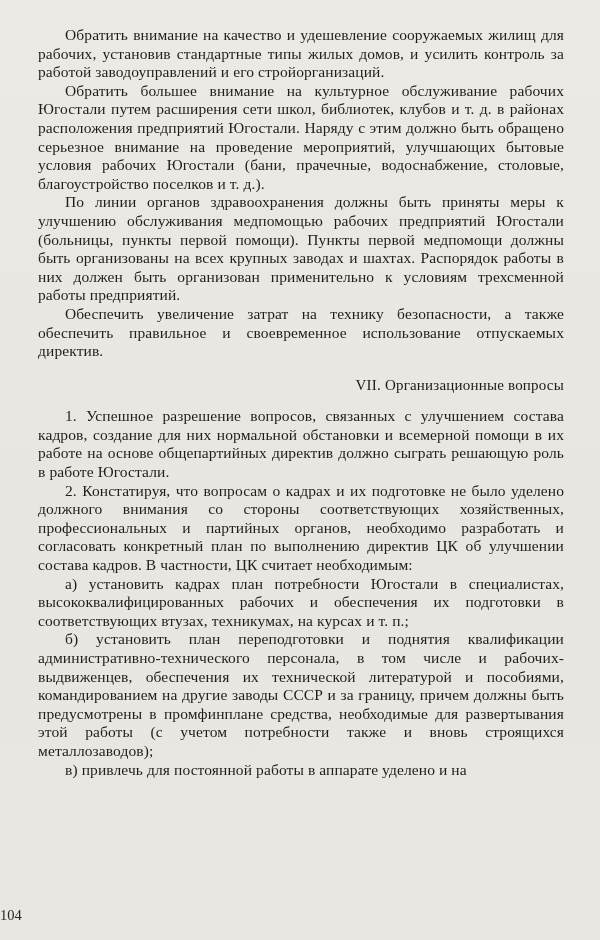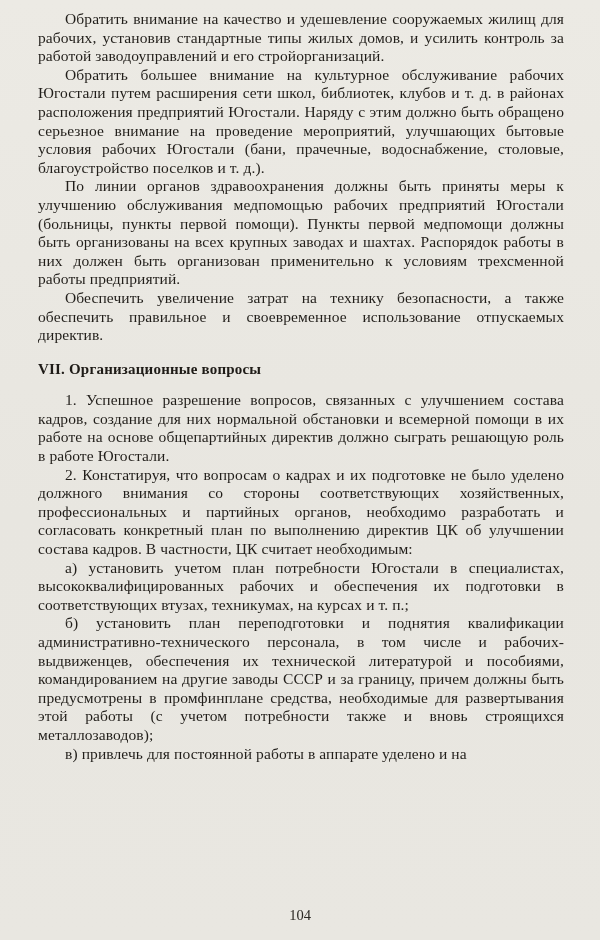--- a/index.html
+++ b/index.html
@@ -15,62 +15,61 @@
   .page {
     position: relative;
     width: 600px;
     height: 940px;
     background: linear-gradient(180deg, #eceae4 0%, #e8e6e0 55%, #e9e7e1 100%);
     box-sizing: border-box;
     overflow: hidden;
   }
   .text-block {
     box-sizing: border-box;
-    padding: 10px 36px 0 38px;
+    padding: 26px 36px 0 38px;
     font-family: "Liberation Serif", "DejaVu Serif", serif;
     font-size: 15.5px;
     line-height: 18.6px;
     color: #211e1a;
     text-align: justify;
     letter-spacing: 0.1px;
   }
   .para {
     margin: 0;
     text-indent: 27px;
   }
   .heading {
     margin: 15px 0 13px 0;
     text-indent: 0;
-    text-align: left;
+    text-align: right;
     font-size: 15px;
-    font-weight: bold;
+    font-weight: normal;
     letter-spacing: 0.2px;
     color: #1e1b17;
   }
   .page-number {
     position: absolute;
     left: 0;
     right: 0;
     bottom: 16px;
-    text-align: center;
     font-family: "Liberation Serif", "DejaVu Serif", serif;
     font-size: 14.5px;
     color: #2a2722;
   }
 </style>
 </head>
 <body>
 
 <div class="page">
   <main class="text-block">
     <p class="para">Обратить внимание на качество и удешевление сооружаемых жилищ для рабочих, установив стандартные типы жилых домов, и усилить контроль за работой заводоуправлений и его стройорганизаций.</p>
     <p class="para">Обратить большее внимание на культурное обслуживание рабочих Югостали путем расширения сети школ, библиотек, клубов и т. д. в районах расположения предприятий Югостали. Наряду с этим должно быть обращено серьезное внимание на проведение мероприятий, улучшающих бытовые условия рабочих Югостали (бани, прачечные, водоснабжение, столовые, благоустройство поселков и т. д.).</p>
     <p class="para">По линии органов здравоохранения должны быть приняты меры к улучшению обслуживания медпомощью рабочих предприятий Югостали (больницы, пункты первой помощи). Пункты первой медпомощи должны быть организованы на всех крупных заводах и шахтах. Распорядок работы в них должен быть организован применительно к условиям трехсменной работы предприятий.</p>
     <p class="para">Обеспечить увеличение затрат на технику безопасности, а также обеспечить правильное и своевременное использование отпускаемых директив.</p>
     <h2 class="heading">VII. Организационные вопросы</h2>
     <p class="para">1. Успешное разрешение вопросов, связанных с улучшением состава кадров, создание для них нормальной обстановки и всемерной помощи в их работе на основе общепартийных директив должно сыграть решающую роль в работе Югостали.</p>
     <p class="para">2. Констатируя, что вопросам о кадрах и их подготовке не было уделено должного внимания со стороны соответствующих хозяйственных, профессиональных и партийных органов, необходимо разработать и согласовать конкретный план по выполнению директив ЦК об улучшении состава кадров. В частности, ЦК считает необходимым:</p>
-    <p class="para">а) установить учетом план потребности Югостали в специалистах, высококвалифицированных рабочих и обеспечения их подготовки в соответствующих втузах, техникумах, на курсах и т. п.;</p>
+    <p class="para">а) установить кадрах план потребности Югостали в специалистах, высококвалифицированных рабочих и обеспечения их подготовки в соответствующих втузах, техникумах, на курсах и т. п.;</p>
     <p class="para">б) установить план переподготовки и поднятия квалификации административно-технического персонала, в том числе и рабочих-выдвиженцев, обеспечения их технической литературой и пособиями, командированием на другие заводы СССР и за границу, причем должны быть предусмотрены в промфинплане средства, необходимые для развертывания этой работы (с учетом потребности также и вновь строящихся металлозаводов);</p>
     <p class="para">в) привлечь для постоянной работы в аппарате уделено и на</p>
   </main>
   <footer class="page-number">104</footer>
 </div>
 
 </body></html>

